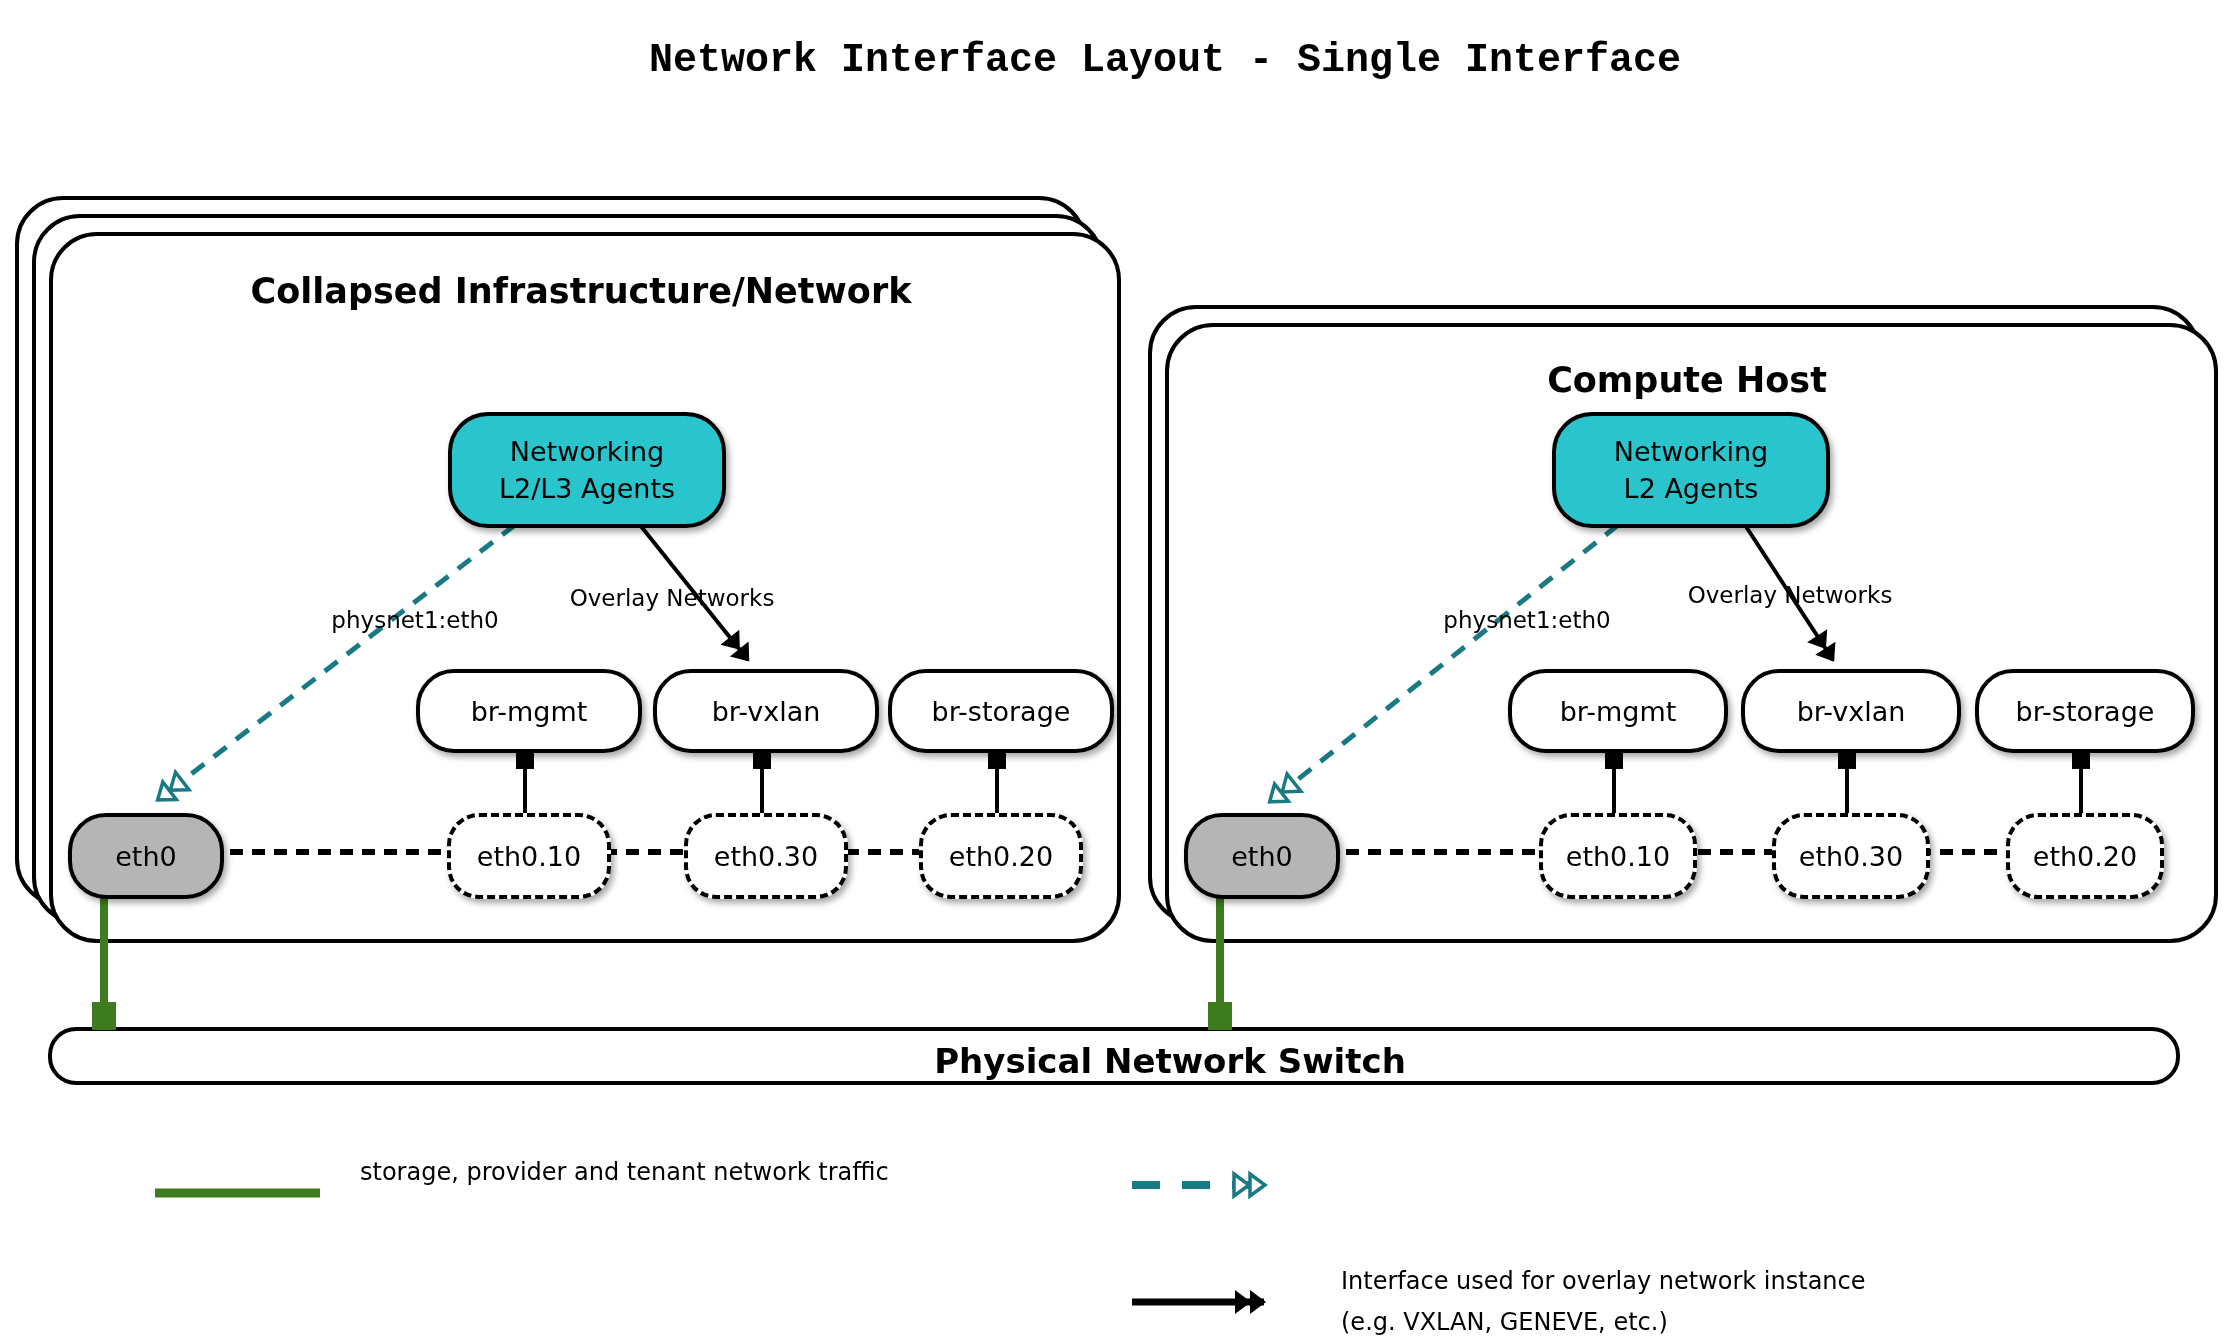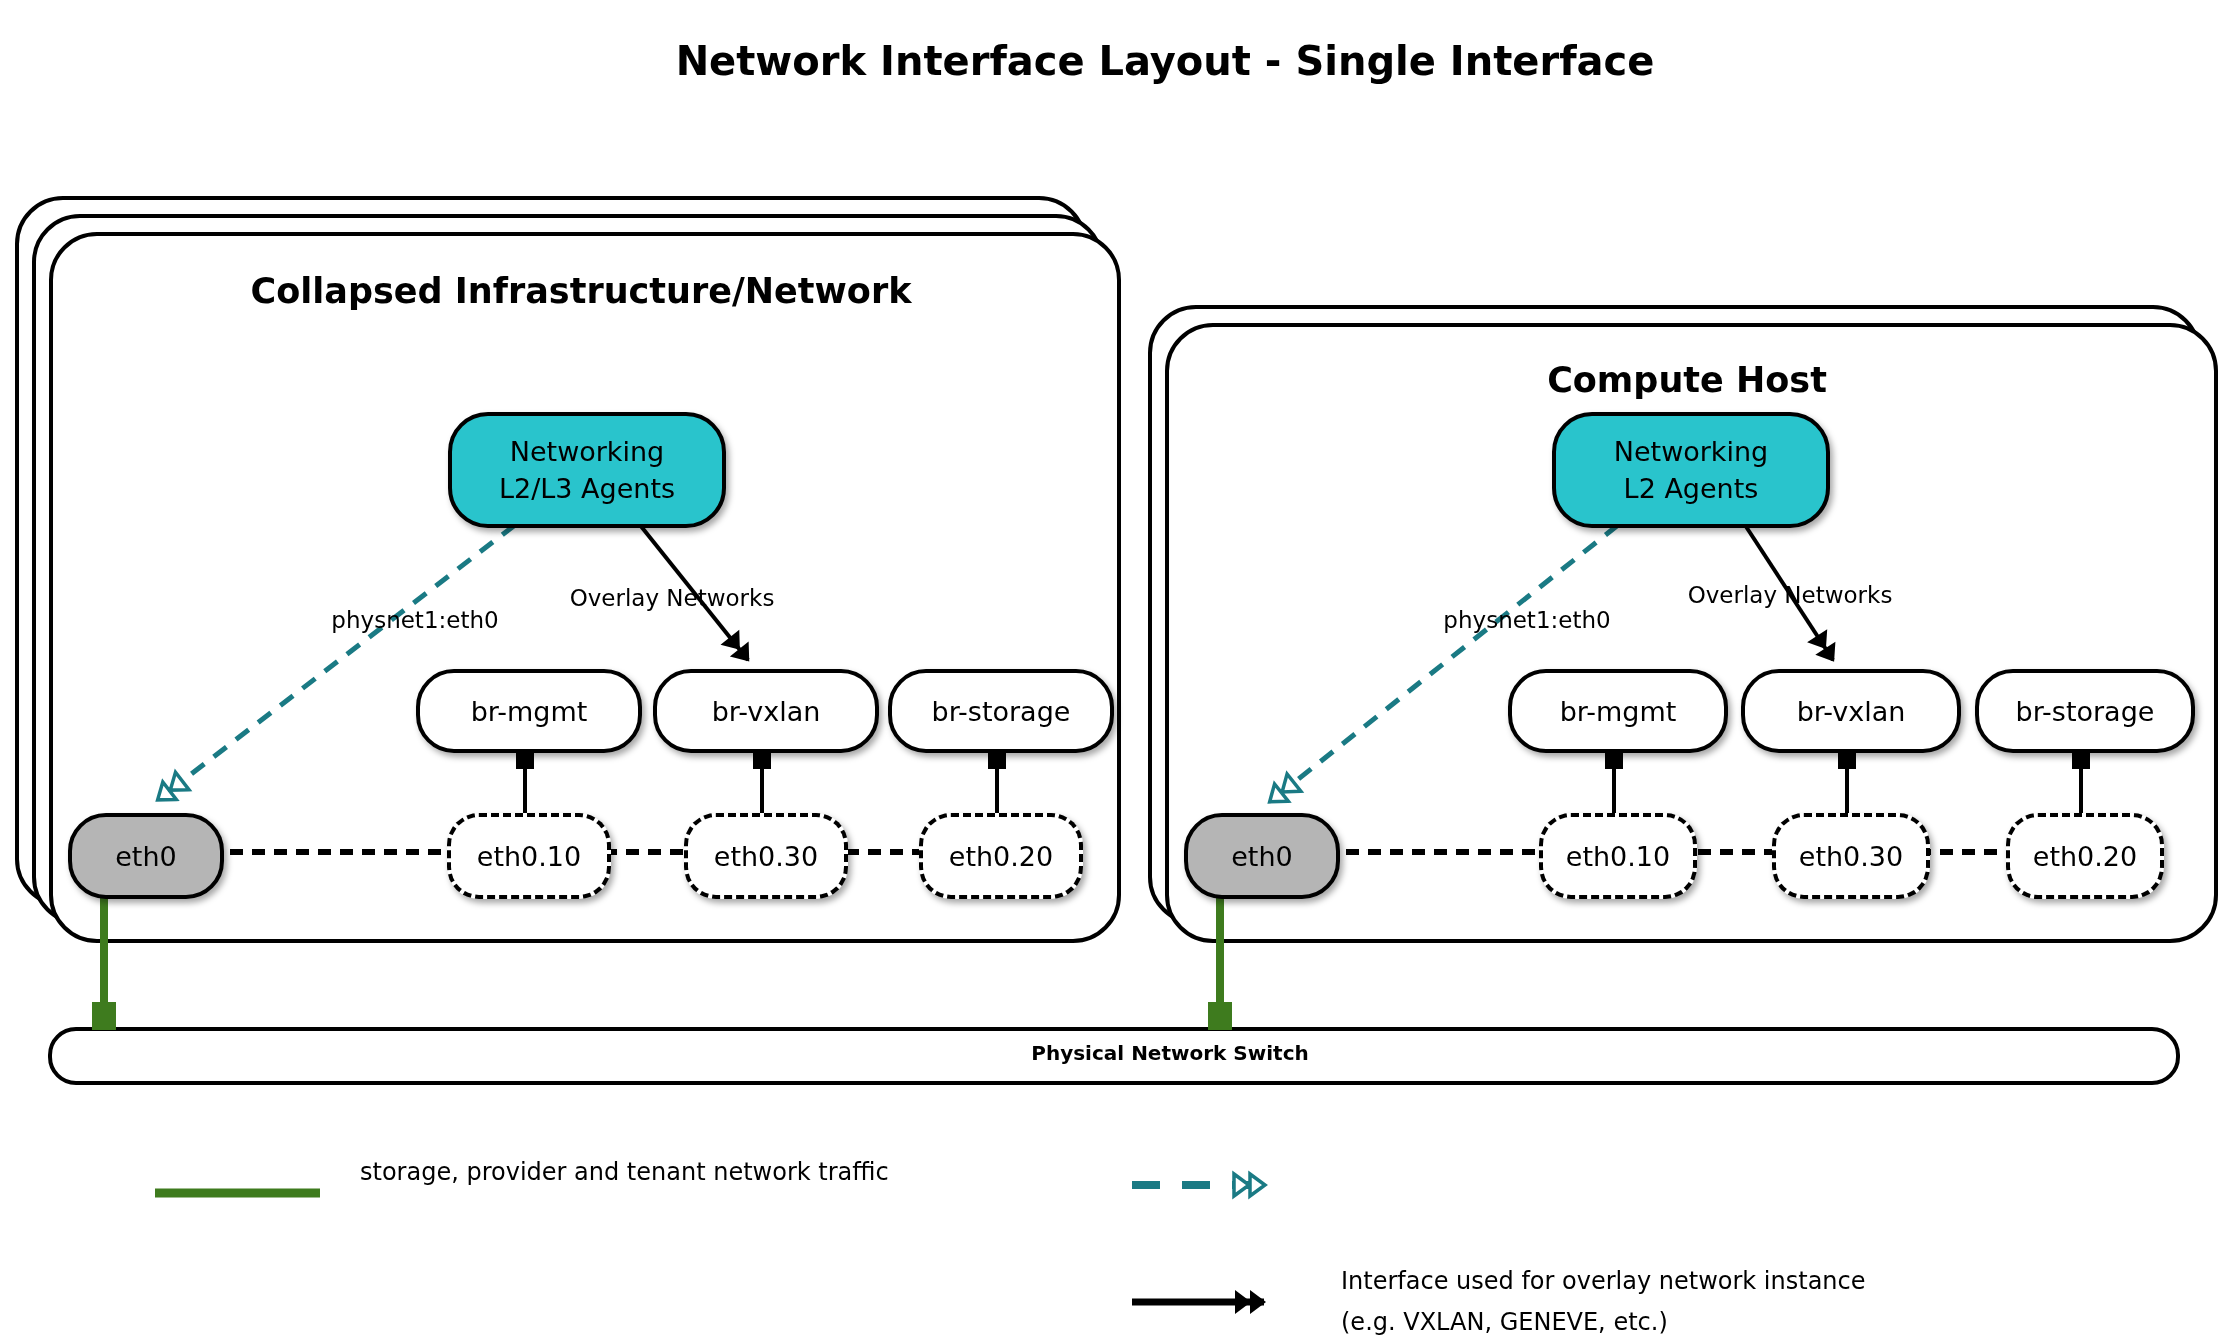--- a/index.html
+++ b/index.html
@@ -1,20 +1,20 @@
 <!DOCTYPE html>
 <html style="--c-teal: #29c4cc; --c-tealdark: #1a7a84; --c-green: #3e7b1e; --c-gray: #b5b5b5;"><head>
 <meta charset="utf-8">
 <style>
   html,body{margin:0;padding:0;background:#fff;}
   #canvas{
     position:relative;width:2228px;height:1340px;background:#fff;overflow:hidden;
     font-family:"DejaVu Sans","Liberation Sans",sans-serif;color:#000;
   }
-  .abs{position:absolute;}
+  .abs{position:absolute;font-family:Liberation Mono, monospace;}
   #main-title{
     left:1165px;top:38px;transform:translateX(-50%);
     font-size:40px;font-weight:bold;white-space:nowrap;
   }
   .host-layer{
     position:absolute;background:#fff;border:4px solid #000;border-radius:48px;
   }
   .host-title{
     position:absolute;transform:translateX(-50%);text-align:center;
     font-weight:bold;font-size:35px;line-height:54px;white-space:nowrap;z-index:3;
@@ -35,21 +35,21 @@
   .lbl{
     position:absolute;z-index:3;transform:translate(-50%,-50%);
     font-size:23px;white-space:nowrap;
   }
   #switch-bar{
     position:absolute;left:48px;top:1027px;width:2124px;height:50px;
     background:#fff;border:4px solid #000;border-radius:28px;z-index:1;
   }
   #switch-label{
     position:absolute;left:1170px;top:1041px;transform:translateX(-50%);
-    font-size:20px;font-weight:bold;white-space:nowrap;z-index:3;
+    font-size:34px;font-weight:bold;white-space:nowrap;z-index:3;
   }
   .legend-text{
     position:absolute;z-index:3;font-size:24px;line-height:41px;white-space:nowrap;
   }
   #wires{position:absolute;left:0;top:0;z-index:2;}
   .teal-dash{stroke:var(--c-tealdark);stroke-width:5;stroke-dasharray:16 12;fill:none;}
   .black-arrow{stroke:#000;stroke-width:4;fill:none;}
   .stub-line{stroke:#000;stroke-width:4;}
   .stub-rect{fill:#000;}
   .eth-dash{stroke:#000;stroke-width:6;stroke-dasharray:13 9;}

